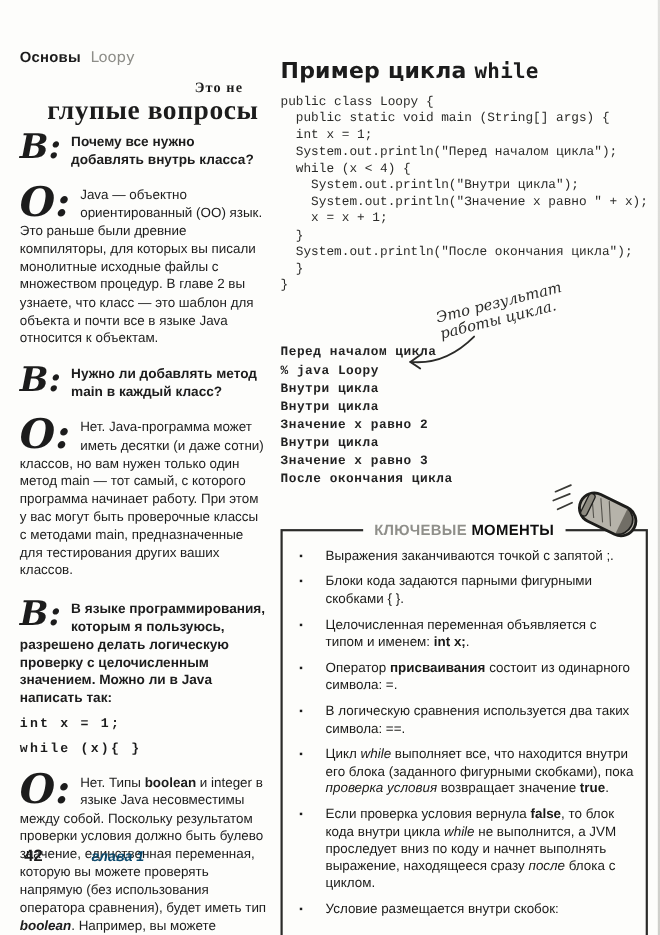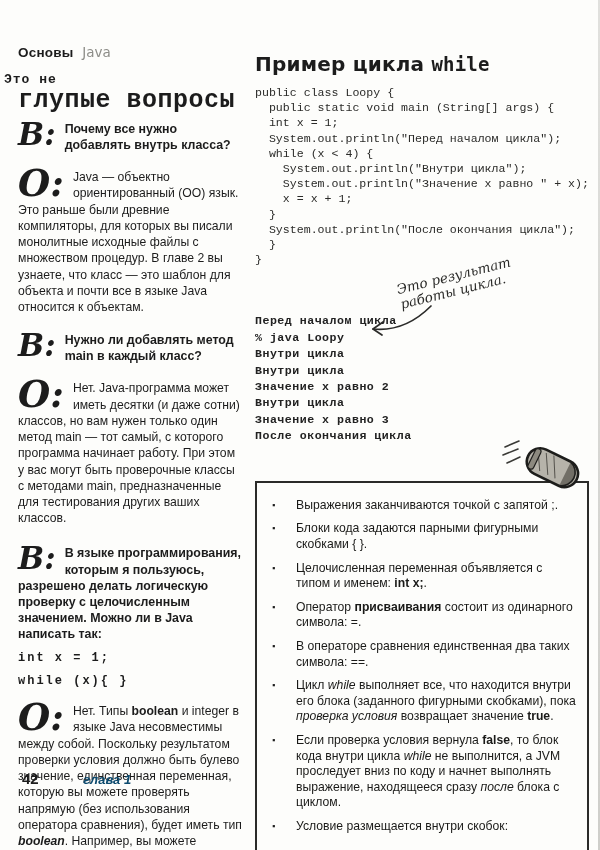--- a/index.html
+++ b/index.html
@@ -10,21 +10,21 @@
   }
   .page-edge{position:absolute;right:0;top:0;width:2px;height:100%;
     background:linear-gradient(to bottom,#c9c9c5,#a8a8a2);opacity:.55;}
 
   
   .sidebar{position:absolute;left:18px;top:44px;width:225px;}
   .section-label{font-size:13.5px;}
   .section-label .bold{font-weight:bold;letter-spacing:.2px;}
   .section-label .light{color:#8d8d88;margin-left:5px;font-family:"DejaVu Sans",sans-serif;}
 
-  .dumb-title{text-align:left;margin-top:12px;font-family:Liberation Mono, monospace;padding-right:8px;}
+  .dumb-title{text-align:right;margin-top:12px;font-family:Liberation Serif, serif;padding-right:8px;}
   .dumb-title .small{display:block;font-size:13px;font-weight:bold;letter-spacing:1px;transform:translateX(-14px);}
   .dumb-title .big{display:block;font-size:25px;font-weight:bold;letter-spacing:.5px;margin-top:-1px;white-space:nowrap;}
 
   .qa{margin-top:13px;clear:both;overflow:visible;}
   .qa::after{content:"";display:block;clear:both;}
   .qmark,.amark{float:left;font-family:"DejaVu Serif",serif;font-style:italic;font-weight:bold;margin:0 9px 0 0;}
   .qmark{font-size:31px;line-height:.85;}
   .amark{font-size:37px;line-height:.8;}
   .question{font-weight:bold;font-size:12.4px;line-height:1.3;}
   .answer{font-size:12.2px;line-height:1.33;}
@@ -70,21 +70,21 @@
 </style>
 </head>
 <body>
 
 <div class="page-edge"></div>
 
 <div class="sidebar">
 
   <div class="section-label">
     <span class="bold">Основы</span>
-    <span class="light">Java</span>
+    <span class="light">Loopy</span>
   </div>
 
   <div class="dumb-title">
     <span class="small">Это не</span>
     <span class="big">глупые вопросы</span>
   </div>
 
   <div class="qa" style="margin-top:6px;">
     <span class="qmark">В:</span>
     <div class="question">Почему все нужно добавлять внутрь класса?</div>
@@ -160,20 +160,24 @@
       <div>% java Loopy</div>
       <div>Внутри цикла</div>
       <div>Внутри цикла</div>
       <div>Значение x равно 2</div>
       <div>Внутри цикла</div>
       <div>Значение x равно 3</div>
       <div>После окончания цикла</div>
     </div>
 
   <div class="keypoints">
+    <div class="kp-title">
+      <span class="first">КЛЮЧЕВЫЕ</span>
+      <span class="second">МОМЕНТЫ</span>
+    </div>
 
     <svg class="bullet-icon" width="100" height="60" viewBox="0 0 100 60">
       <g stroke="#3a3a36" stroke-width="1.6" stroke-linecap="round">
         <path d="M6,10 L20,4" fill="none"></path>
         <path d="M4,18 L19,12" fill="none"></path>
         <path d="M8,26 L21,20" fill="none"></path>
       </g>
       <g transform="rotate(26 55 32)">
         <rect x="26" y="18" width="54" height="27" rx="13.5" fill="#b6b3aa" stroke="#1d1d1b" stroke-width="2.6"></rect>
         <path d="M67,18.5 a13.5,13.5 0 0 1 0,26" fill="#716e66" stroke="#1d1d1b" stroke-width="1.6"></path>
@@ -203,21 +207,21 @@
         </div>
         <div class="kp-item">
           <span class="kp-bullet">▪</span>
           <div class="kp-text">
             <div><span>Оператор </span><span class="b">присваивания</span><span> состоит из одинарного символа: =.</span></div>
           </div>
         </div>
         <div class="kp-item">
           <span class="kp-bullet">▪</span>
           <div class="kp-text">
-            <div><span>В операторе сравнения единственная два таких символа: ==.</span></div>
+            <div><span>В логическую сравнения используется два таких символа: ==.</span></div>
           </div>
         </div>
         <div class="kp-item">
           <span class="kp-bullet">▪</span>
           <div class="kp-text">
             <div><span>Цикл </span><span class="i">while</span><span> выполняет все, что находится внутри его блока (заданного фигурными скобками), пока </span><span class="i">проверка условия</span><span> возвращает значение </span><span class="b">true</span><span>.</span></div>
           </div>
         </div>
         <div class="kp-item">
           <span class="kp-bullet">▪</span>

